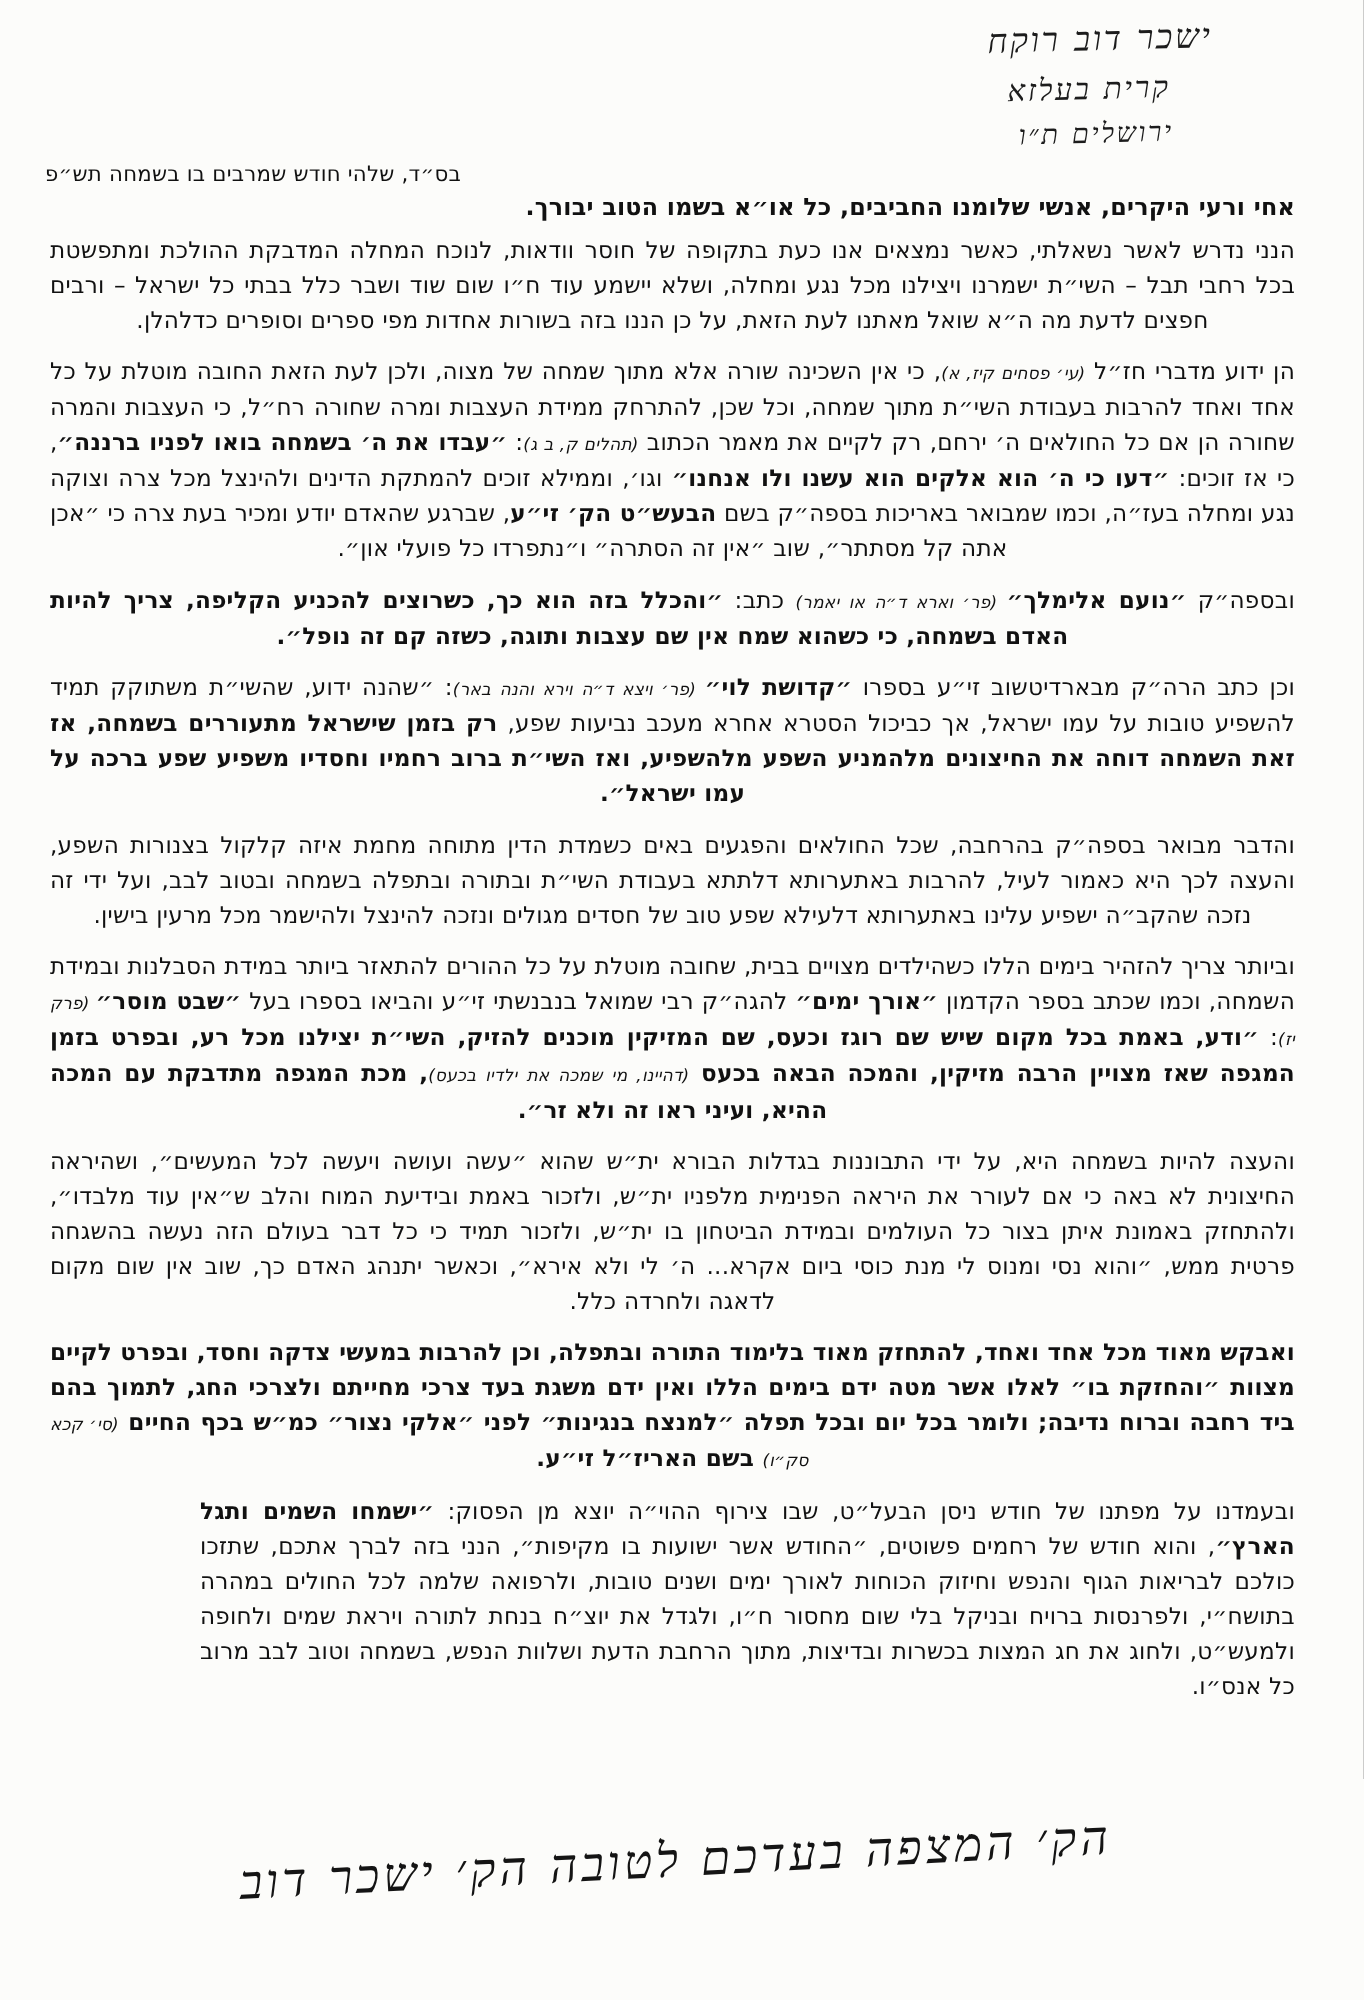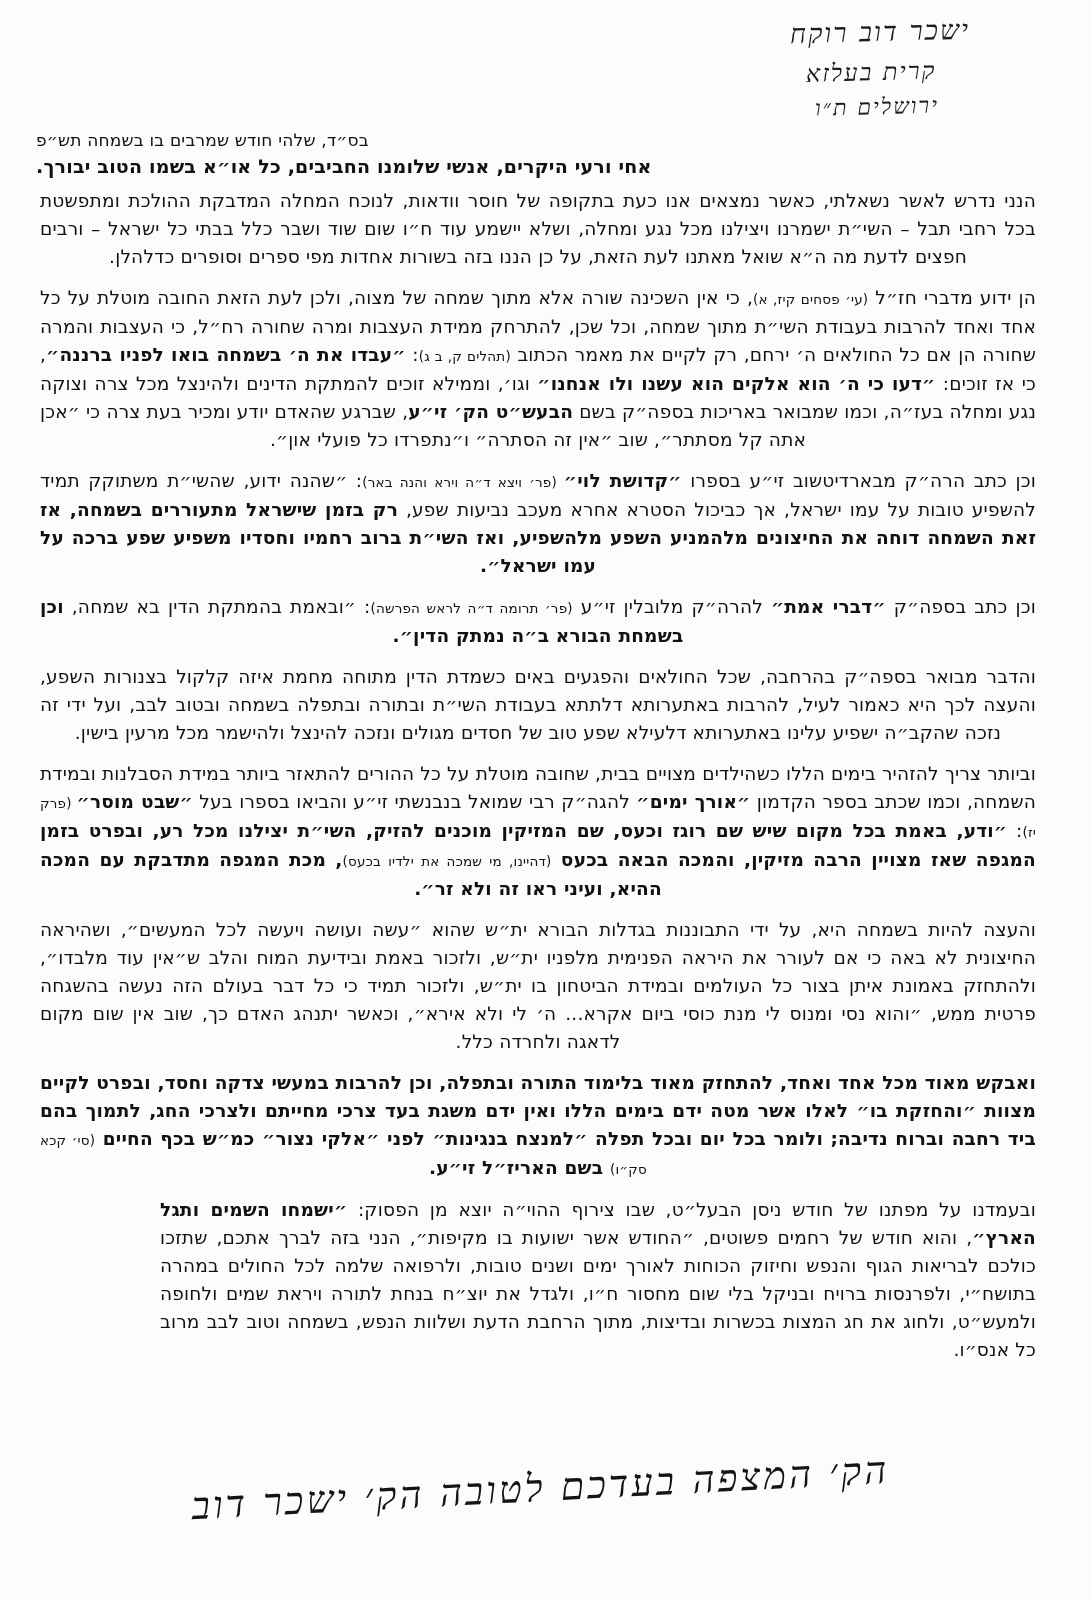--- a/index.html
+++ b/index.html
@@ -32,40 +32,40 @@
   .body-block{
     position:absolute;top:130px;right:55px;left:36px;
   }
   .date-line{
     text-align:left;
     font-size:17px;
     margin-bottom:5px;
     letter-spacing:0.2px;
   }
   .salutation{
-    text-align:left;
+    text-align:right;
     font-weight:700;
     font-size:19px;
     margin-bottom:10px;
     letter-spacing:0.2px;
   }
   #paragraphs-host p{
     margin:0 0 13px 4px;
     font-size:18.5px;
     line-height:28px;
     letter-spacing:0.2px;
     text-align:justify;
     text-align-last:center;
   }
   #paragraphs-host p:last-child{
     text-align-last:right;
     padding-left:120px;
   }
   #paragraphs-host .seg-b{font-weight:700;}
-  #paragraphs-host .seg-sm{font-size:13.5px;}
+  #paragraphs-host .seg-sm{font-size:13.5px;font-style:italic;}
   
   .signature{
     position:absolute;
     top:1466px;right:30px;left:20px;
     text-align:center;
     font-family:"DejaVu Serif",serif;
     font-style:italic;
     font-size:38px;
     letter-spacing:3px;
     color:#141414;
@@ -83,22 +83,22 @@
     <div class="lh2">קרית בעלזא</div>
     <div class="lh3">ירושלים ת״ו</div>
   </div>
 
   <div class="body-block">
     <div class="date-line">בס״ד, שלהי חודש שמרבים בו בשמחה תש״פ</div>
     <div class="salutation">אחי ורעי היקרים, אנשי שלומנו החביבים, כל או״א בשמו הטוב יבורך.</div>
     <div id="paragraphs-host">
         <p><span class="seg-n">הנני נדרש לאשר נשאלתי, כאשר נמצאים אנו כעת בתקופה של חוסר וודאות, לנוכח המחלה המדבקת ההולכת ומתפשטת בכל רחבי תבל – השי״ת ישמרנו ויצילנו מכל נגע ומחלה, ושלא יישמע עוד ח״ו שום שוד ושבר כלל בבתי כל ישראל – ורבים חפצים לדעת מה ה״א שואל מאתנו לעת הזאת, על כן הננו בזה בשורות אחדות מפי ספרים וסופרים כדלהלן.</span></p>
         <p><span class="seg-n">הן ידוע מדברי חז״ל </span><span class="seg-sm">(עי׳ פסחים קיז, א)</span><span class="seg-n">, כי אין השכינה שורה אלא מתוך שמחה של מצוה, ולכן לעת הזאת החובה מוטלת על כל אחד ואחד להרבות בעבודת השי״ת מתוך שמחה, וכל שכן, להתרחק ממידת העצבות ומרה שחורה רח״ל, כי העצבות והמרה שחורה הן אם כל החולאים ה׳ ירחם, רק לקיים את מאמר הכתוב </span><span class="seg-sm">(תהלים ק, ב ג)</span><span class="seg-n">: </span><span class="seg-b">״עבדו את ה׳ בשמחה בואו לפניו ברננה״</span><span class="seg-n">, כי אז זוכים: </span><span class="seg-b">״דעו כי ה׳ הוא אלקים הוא עשנו ולו אנחנו״</span><span class="seg-n"> וגו׳, וממילא זוכים להמתקת הדינים ולהינצל מכל צרה וצוקה נגע ומחלה בעז״ה, וכמו שמבואר באריכות בספה״ק בשם </span><span class="seg-b">הבעש״ט הק׳ זי״ע</span><span class="seg-n">, שברגע שהאדם יודע ומכיר בעת צרה כי ״אכן אתה קל מסתתר״, שוב ״אין זה הסתרה״ ו״נתפרדו כל פועלי און״.</span></p>
+        <p><span class="seg-n">ובספה״ק </span><span class="seg-b">״נועם אלימלך״</span><span class="seg-sm"> (פר׳ וארא ד״ה או יאמר)</span><span class="seg-n"> כתב: </span><span class="seg-b">״והכלל בזה הוא כך, כשרוצים להכניע הקליפה, צריך להיות האדם בשמחה, כי כשהוא שמח אין שם עצבות ותוגה, כשזה קם זה נופל״.</span></p>
         <p><span class="seg-n">וכן כתב הרה״ק מבארדיטשוב זי״ע בספרו </span><span class="seg-b">״קדושת לוי״</span><span class="seg-sm"> (פר׳ ויצא ד״ה וירא והנה באר)</span><span class="seg-n">: ״שהנה ידוע, שהשי״ת משתוקק תמיד להשפיע טובות על עמו ישראל, אך כביכול הסטרא אחרא מעכב נביעות שפע, </span><span class="seg-b">רק בזמן שישראל מתעוררים בשמחה, אז זאת השמחה דוחה את החיצונים מלהמניע השפע מלהשפיע, ואז השי״ת ברוב רחמיו וחסדיו משפיע שפע ברכה על עמו ישראל״.</span></p>
-        <p><span class="seg-n">וכן כתב בספה״ק </span><span class="seg-b">״דברי אמת״</span><span class="seg-n"> להרה״ק מלובלין זי״ע </span><span class="seg-sm">(פר׳ תרומה ד״ה לראש הפרשה)</span><span class="seg-n">: ״ובאמת בהמתקת הדין בא שמחה, </span><span class="seg-b">וכן בשמחת הבורא ב״ה נמתק הדין״.</span></p>
         <p><span class="seg-n">והדבר מבואר בספה״ק בהרחבה, שכל החולאים והפגעים באים כשמדת הדין מתוחה מחמת איזה קלקול בצנורות השפע, והעצה לכך היא כאמור לעיל, להרבות באתערותא דלתתא בעבודת השי״ת ובתורה ובתפלה בשמחה ובטוב לבב, ועל ידי זה נזכה שהקב״ה ישפיע עלינו באתערותא דלעילא שפע טוב של חסדים מגולים ונזכה להינצל ולהישמר מכל מרעין בישין.</span></p>
         <p><span class="seg-n">וביותר צריך להזהיר בימים הללו כשהילדים מצויים בבית, שחובה מוטלת על כל ההורים להתאזר ביותר במידת הסבלנות ובמידת השמחה, וכמו שכתב בספר הקדמון </span><span class="seg-b">״אורך ימים״</span><span class="seg-n"> להגה״ק רבי שמואל בנבנשתי זי״ע והביאו בספרו בעל </span><span class="seg-b">״שבט מוסר״</span><span class="seg-sm"> (פרק יז)</span><span class="seg-n">: </span><span class="seg-b">״ודע, באמת בכל מקום שיש שם רוגז וכעס, שם המזיקין מוכנים להזיק, השי״ת יצילנו מכל רע, ובפרט בזמן המגפה שאז מצויין הרבה מזיקין, והמכה הבאה בכעס </span><span class="seg-sm">(דהיינו, מי שמכה את ילדיו בכעס)</span><span class="seg-b">, מכת המגפה מתדבקת עם המכה ההיא, ועיני ראו זה ולא זר״.</span></p>
         <p><span class="seg-n">והעצה להיות בשמחה היא, על ידי התבוננות בגדלות הבורא ית״ש שהוא ״עשה ועושה ויעשה לכל המעשים״, ושהיראה החיצונית לא באה כי אם לעורר את היראה הפנימית מלפניו ית״ש, ולזכור באמת ובידיעת המוח והלב ש״אין עוד מלבדו״, ולהתחזק באמונת איתן בצור כל העולמים ובמידת הביטחון בו ית״ש, ולזכור תמיד כי כל דבר בעולם הזה נעשה בהשגחה פרטית ממש, ״והוא נסי ומנוס לי מנת כוסי ביום אקרא... ה׳ לי ולא אירא״, וכאשר יתנהג האדם כך, שוב אין שום מקום לדאגה ולחרדה כלל.</span></p>
         <p><span class="seg-b">ואבקש מאוד מכל אחד ואחד, להתחזק מאוד בלימוד התורה ובתפלה, וכן להרבות במעשי צדקה וחסד, ובפרט לקיים מצוות ״והחזקת בו״ לאלו אשר מטה ידם בימים הללו ואין ידם משגת בעד צרכי מחייתם ולצרכי החג, לתמוך בהם ביד רחבה וברוח נדיבה; ולומר בכל יום ובכל תפלה ״למנצח בנגינות״ לפני ״אלקי נצור״ כמ״ש בכף החיים </span><span class="seg-sm">(סי׳ קכא סק״ו)</span><span class="seg-b"> בשם האריז״ל זי״ע.</span></p>
         <p><span class="seg-n">ובעמדנו על מפתנו של חודש ניסן הבעל״ט, שבו צירוף ההוי״ה יוצא מן הפסוק: </span><span class="seg-b">״ישמחו השמים ותגל הארץ״</span><span class="seg-n">, והוא חודש של רחמים פשוטים, ״החודש אשר ישועות בו מקיפות״, הנני בזה לברך אתכם, שתזכו כולכם לבריאות הגוף והנפש וחיזוק הכוחות לאורך ימים ושנים טובות, ולרפואה שלמה לכל החולים במהרה בתושח״י, ולפרנסות ברויח ובניקל בלי שום מחסור ח״ו, ולגדל את יוצ״ח בנחת לתורה ויראת שמים ולחופה ולמעש״ט, ולחוג את חג המצות בכשרות ובדיצות, מתוך הרחבת הדעת ושלוות הנפש, בשמחה וטוב לבב מרוב כל אנס״ו.</span></p>
       </div>
   </div>
 
   <div class="signature hand">הק׳ המצפה בעדכם לטובה הק׳ ישכר דוב</div>
 

